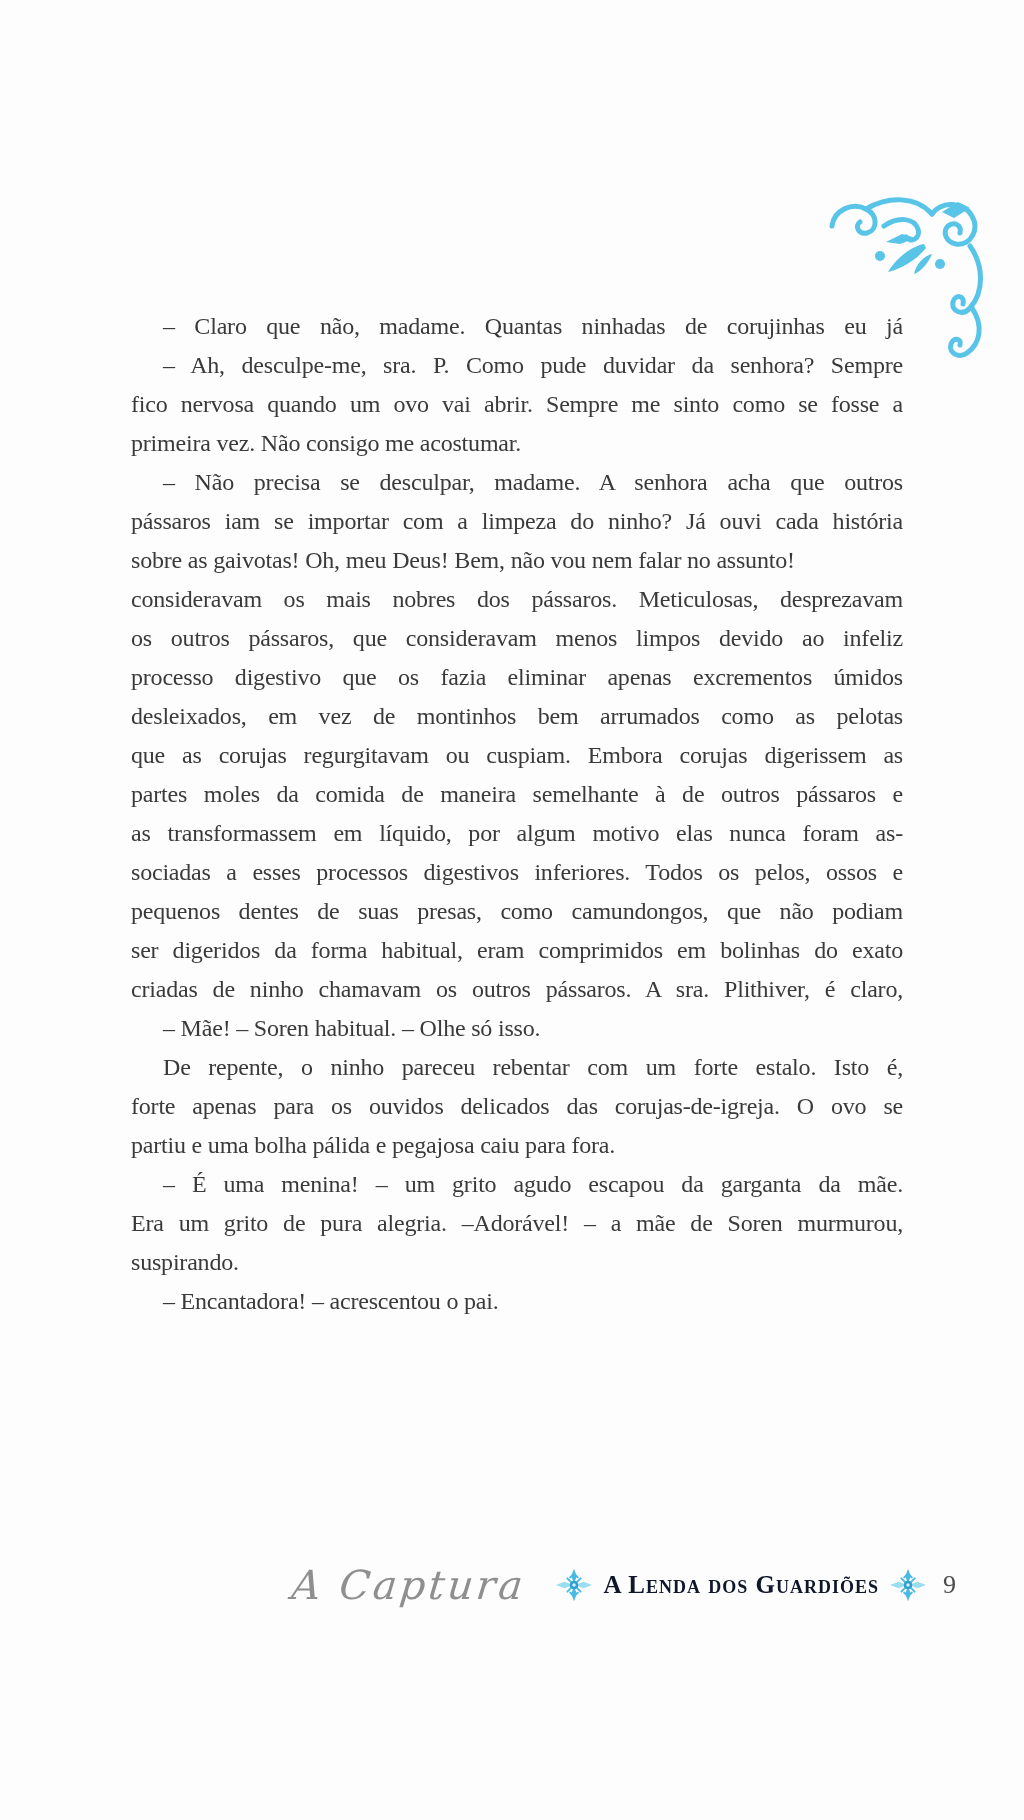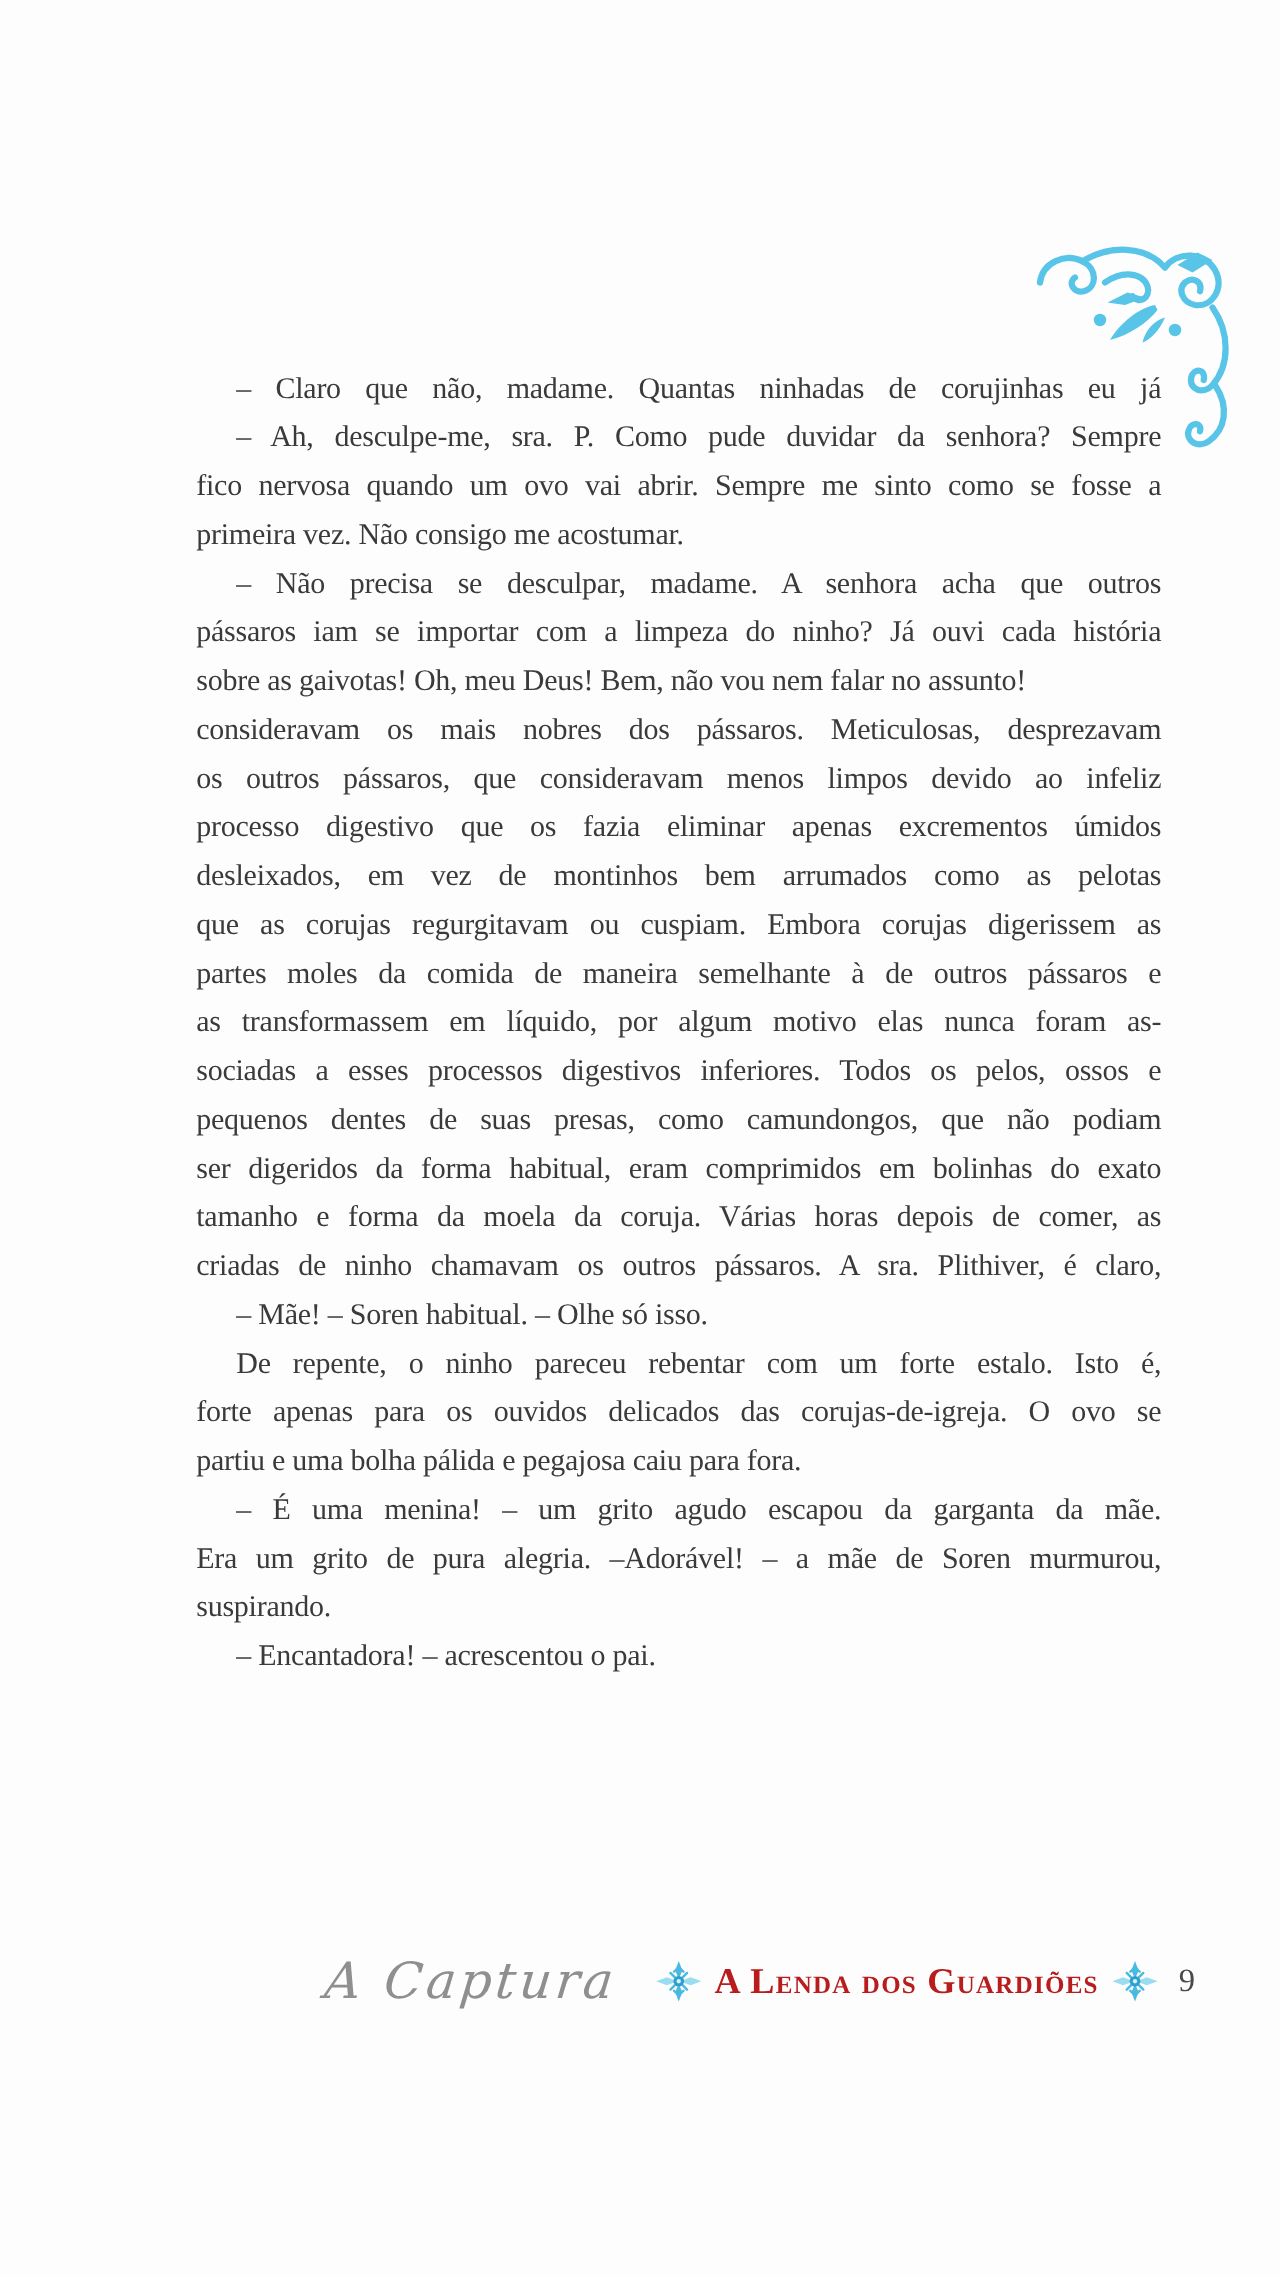--- a/index.html
+++ b/index.html
@@ -15,27 +15,26 @@
   
   .flourish {
     position:absolute;
     left:824px; top:192px;
     width:170px; height:172px;
   }
 
   
   #text-block {
     position:absolute;
-    left:131px; top:292px;
+    left:131px; top:307px;
     width:772px;
     color:#3a3a3a;
     font-size:24px;
     line-height:39px;
     letter-spacing:-0.2px;
-    margin-left:26px;
   }
   .line {
     white-space:nowrap;
     text-align:justify;
     text-align-last:justify;
     height:39px;
   }
   .line.para-first { text-indent:32px; }
   .line.para-last  { text-align-last:left; }
 
@@ -52,23 +51,23 @@
     font-family:"DejaVu Serif", serif;
     font-style:italic;
     font-size:40px;
     color:#8f8f8f;
     letter-spacing:3px;
     transform:skewX(-6deg);
     margin-right:30px;
   }
   .series-title {
     font-variant:small-caps;
-    font-size:29px;
+    font-size:25px;
     font-weight:bold;
-    color:#b91c1c;
+    color:#0f172a;
     letter-spacing:1px;
     margin:0 10px;
     white-space:nowrap;
   }
   .snowflake { width:38px; height:38px; flex:0 0 auto; }
   .page-number {
     font-size:26px;
     color:#4a4a4a;
     margin-left:16px;
   }
@@ -122,21 +121,20 @@
       <div class="line">consideravam os mais nobres dos pássaros. Meticulosas, desprezavam</div>
       <div class="line">os outros pássaros, que consideravam menos limpos devido ao infeliz</div>
       <div class="line">processo digestivo que os fazia eliminar apenas excrementos úmidos</div>
       <div class="line">desleixados, em vez de montinhos bem arrumados como as pelotas</div>
       <div class="line">que as corujas regurgitavam ou cuspiam. Embora corujas digerissem as</div>
       <div class="line">partes moles da comida de maneira semelhante à de outros pássaros e</div>
       <div class="line">as transformassem em líquido, por algum motivo elas nunca foram as-</div>
       <div class="line">sociadas a esses processos digestivos inferiores. Todos os pelos, ossos e</div>
       <div class="line">pequenos dentes de suas presas, como camundongos, que não podiam</div>
       <div class="line">ser digeridos da forma habitual, eram comprimidos em bolinhas do exato</div>
-      <div class="line">tamanho e forma da moela da coruja. Várias horas depois de comer, as</div>
       <div class="line">criadas de ninho chamavam os outros pássaros. A sra. Plithiver, é claro,</div>
       <div class="line para-first para-last">– Mãe! – Soren habitual. – Olhe só isso.</div>
       <div class="line para-first">De repente, o ninho pareceu rebentar com um forte estalo. Isto é,</div>
       <div class="line">forte apenas para os ouvidos delicados das corujas-de-igreja. O ovo se</div>
       <div class="line para-last">partiu e uma bolha pálida e pegajosa caiu para fora.</div>
       <div class="line para-first">– É uma menina! – um grito agudo escapou da garganta da mãe.</div>
       <div class="line">Era um grito de pura alegria. –Adorável! – a mãe de Soren murmurou,</div>
       <div class="line para-last">suspirando.</div>
       <div class="line para-first para-last">– Encantadora! – acrescentou o pai.</div>
     </div>

